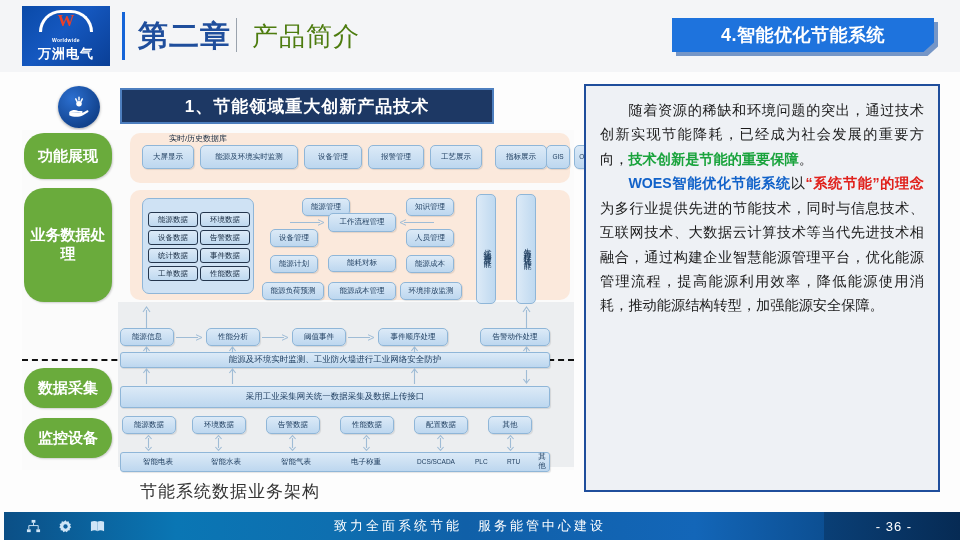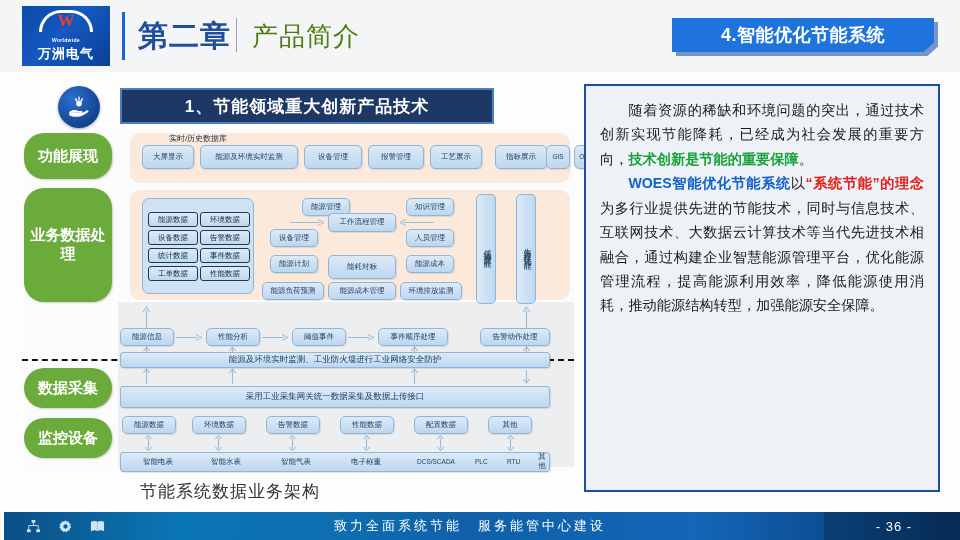--- a/index.html
+++ b/index.html
@@ -241,21 +241,21 @@
     <div class="dbbox" style="left:126px; top:136px; width:50px; height:15px;">工单数据</div>
     <div class="dbbox" style="left:178px; top:136px; width:50px; height:15px;">性能数据</div>
 
     <div class="bbox f7" style="left:248px; top:68px; width:48px; height:18px;margin-left:32px;">能源管理</div>
     <div class="bbox f7" style="left:248px; top:99px; width:48px; height:18px;">设备管理</div>
     <div class="bbox f7" style="left:306px; top:83px; width:68px; height:19px;">工作流程管理</div>
     <div class="bbox f7" style="left:384px; top:68px; width:48px; height:18px;">知识管理</div>
     <div class="bbox f7" style="left:384px; top:99px; width:48px; height:18px;">人员管理</div>
 
     <div class="bbox f7" style="left:248px; top:125px; width:48px; height:18px;">能源计划</div>
-    <div class="bbox f7" style="left:306px; top:125px; width:68px; height:24px;">能耗对标</div>
+    <div class="bbox f7" style="left:306px; top:125px; width:68px; height:17px;">能耗对标</div>
     <div class="bbox f7" style="left:384px; top:125px; width:48px; height:18px;">能源成本</div>
 
     <div class="bbox f7" style="left:240px; top:152px; width:62px; height:18px;">能源负荷预测</div>
     <div class="bbox f7" style="left:306px; top:152px; width:68px; height:18px;">能源成本管理</div>
     <div class="bbox f7" style="left:378px; top:152px; width:62px; height:18px;">环境排放监测</div>
 
     <div class="arrow-h" style="left:268px; top:89px; width:36px;">
       <svg viewBox="0 0 36 7" width="36" height="7">
           <path d="M0 3.5 h30 M28 0.7 l6 2.8 l-6 2.8" stroke="#9fbcd6" stroke-width="1" fill="none"></path>
         </svg>

